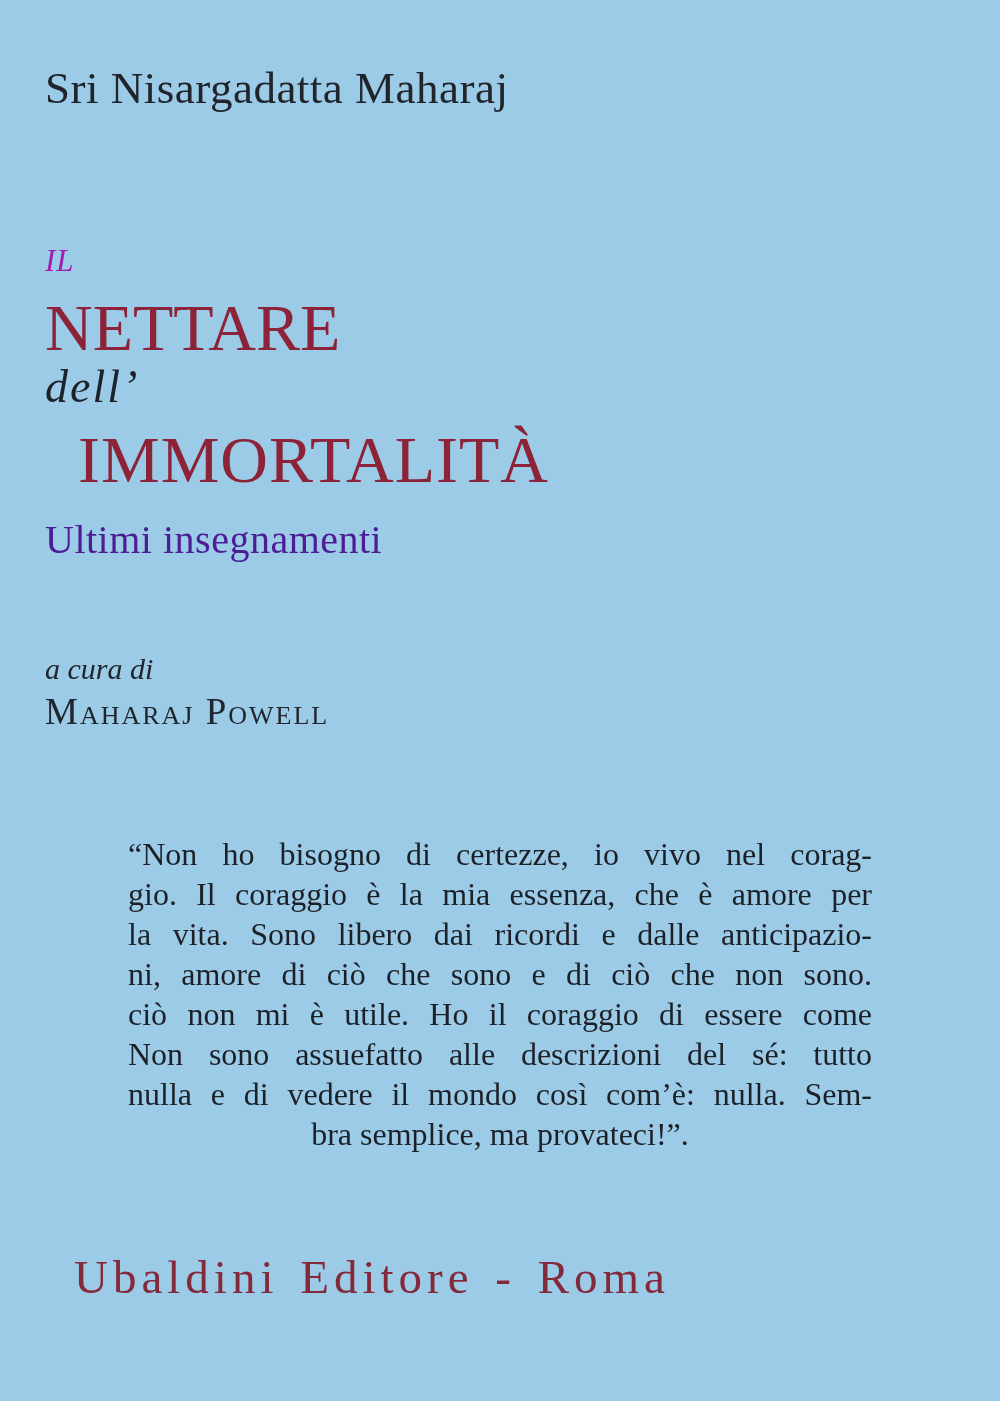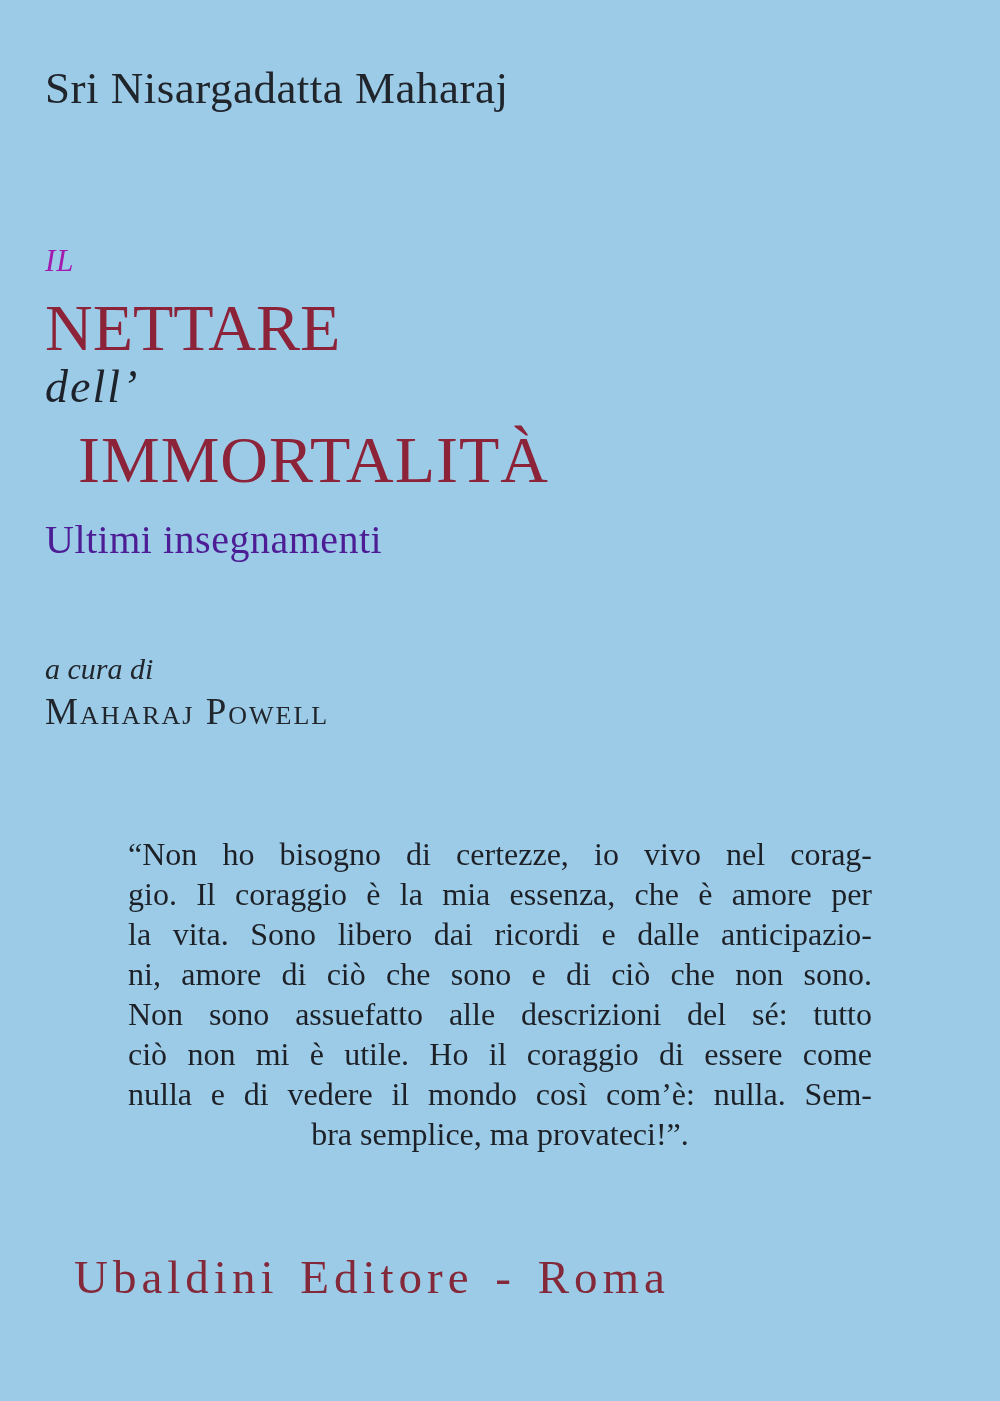--- a/index.html
+++ b/index.html
@@ -119,21 +119,21 @@
 
   <div class="centered curator-prefix">a cura di</div>
 
   <div class="centered curator-name">Maharaj Powell</div>
 
   <div class="quote">
     <div class="quote-line">“Non ho bisogno di certezze, io vivo nel corag-</div>
     <div class="quote-line">gio. Il coraggio è la mia essenza, che è amore per</div>
     <div class="quote-line">la vita. Sono libero dai ricordi e dalle anticipazio-</div>
     <div class="quote-line">ni, amore di ciò che sono e di ciò che non sono.</div>
+    <div class="quote-line">ciò non mi è utile. Ho il coraggio di essere come</div>
     <div class="quote-line">Non sono assuefatto alle descrizioni del sé: tutto</div>
-    <div class="quote-line">ciò non mi è utile. Ho il coraggio di essere come</div>
     <div class="quote-line">nulla e di vedere il mondo così com’è: nulla. Sem-</div>
     <div class="quote-line last">bra semplice, ma provateci!”.</div>
   </div>
 
   <div class="centered publisher">Ubaldini Editore - Roma</div>
 
 </div>
 
 </body></html>

